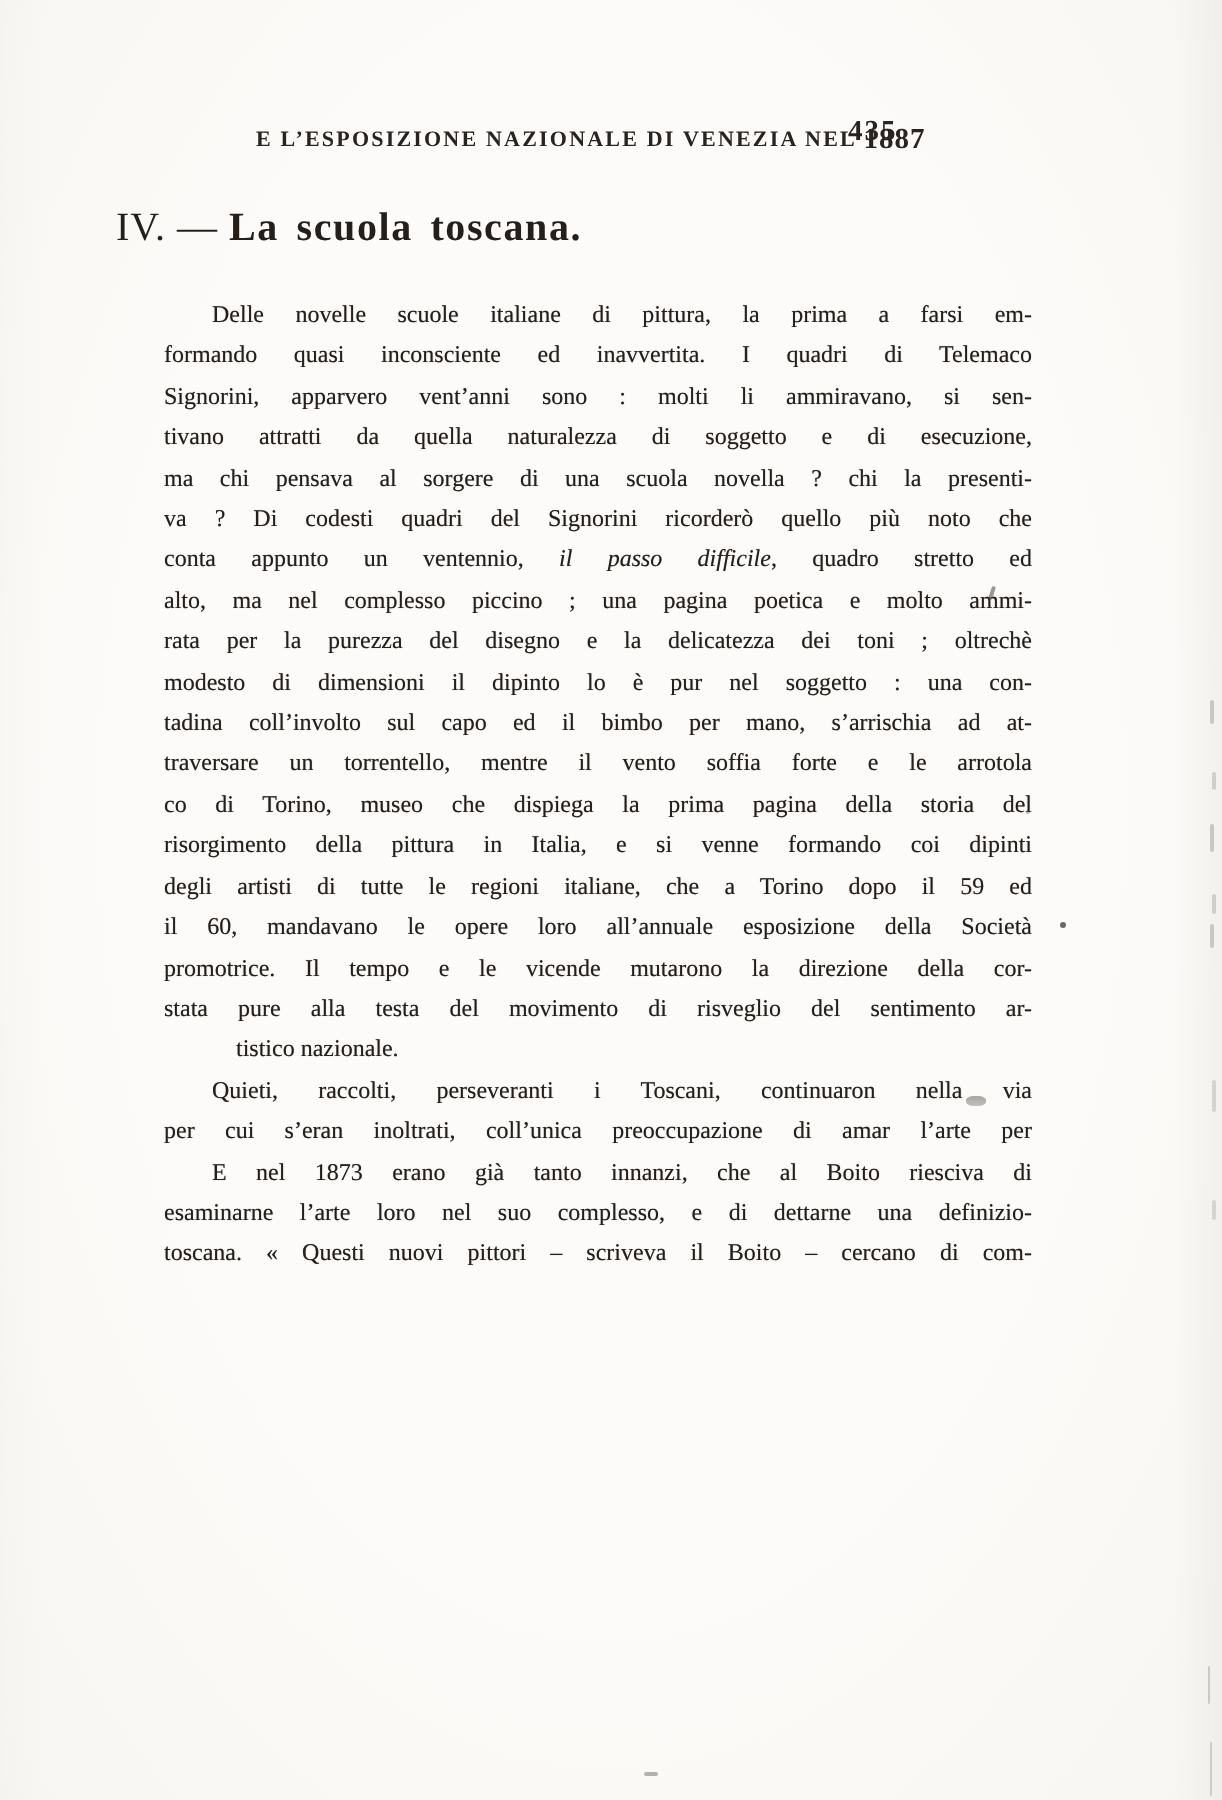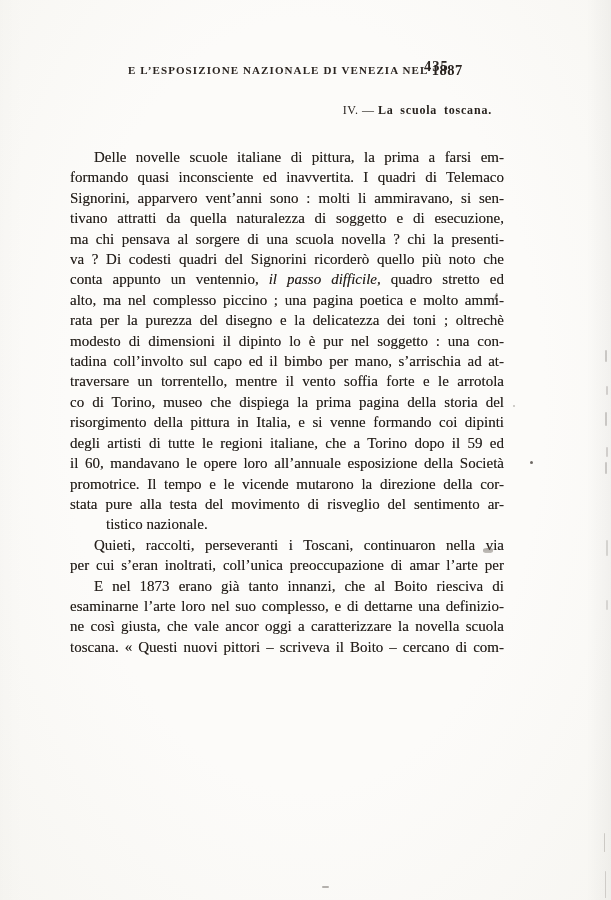--- a/index.html
+++ b/index.html
@@ -22,29 +22,29 @@
     color:#2a2420;white-space:nowrap;
   }
   .running-title .year{font-size:14.5px;letter-spacing:0.5px;vertical-align:-1px;margin-top:27px;}
   .page-number{
     position:absolute;left:424px;top:0;
     font-size:14.5px;font-weight:bold;color:#2a2420;letter-spacing:1px;
   }
   
   .section-heading{
     position:absolute;top:103px;left:78px;width:434px;
-    text-align:right;transform:translateX(-20px);
-    font-size:12px;white-space:nowrap;
+    text-align:left;transform:translateX(-20px);
+    font-size:20px;white-space:nowrap;
   }
   .section-number{font-weight:normal;letter-spacing:0.5px;}
   .section-title{font-weight:bold;letter-spacing:0.8px;word-spacing:3px;}
   
   .body-text{
-    position:absolute;top:147px;left:70px;width:434px;
-    font-size:15px;line-height:20.4px;
+    position:absolute;top:147px;left:82px;width:434px;
+    font-size:12px;line-height:20.4px;
     text-shadow:0 0 0.4px rgba(40,33,27,0.55);
   }
   .line{text-align:justify;text-align-last:justify;white-space:normal;}
   .line.indent{text-indent:24px;}
   .line.para-end{text-align-last:left;margin-left:36px;}
   .em{font-style:italic;}
   
   .speck{position:absolute;background:#4a443e;border-radius:50%;}
   .sp-a{left:495px;top:293px;width:2px;height:7px;opacity:.55;transform:rotate(18deg);border-radius:2px;}
   .sp-b{left:513px;top:405px;width:2px;height:2px;opacity:.35;}
@@ -96,21 +96,20 @@
       <div class="line">risorgimento della pittura in Italia, e si venne formando coi dipinti</div>
       <div class="line">degli artisti di tutte le regioni italiane, che a Torino dopo il 59 ed</div>
       <div class="line">il 60, mandavano le opere loro all’annuale esposizione della Società</div>
       <div class="line">promotrice. Il tempo e le vicende mutarono la direzione della cor-</div>
       <div class="line">stata pure alla testa del movimento di risveglio del sentimento ar-</div>
       <div class="line para-end">tistico nazionale.</div>
       <div class="line indent">Quieti, raccolti, perseveranti i Toscani, continuaron nella via</div>
       <div class="line">per cui s’eran inoltrati, coll’unica preoccupazione di amar l’arte per</div>
       <div class="line indent">E nel 1873 erano già tanto innanzi, che al Boito riesciva di</div>
       <div class="line">esaminarne l’arte loro nel suo complesso, e di dettarne una definizio-</div>
-      <div class="line">ne così giusta, che vale ancor oggi a caratterizzare la novella scuola</div>
       <div class="line">toscana. « Questi nuovi pittori – scriveva il Boito – cercano di com-</div>
     </div>
 
   <div class="speck sp-a"></div>
   <div class="speck sp-b"></div>
   <div class="speck sp-c"></div>
   <div class="speck sp-d"></div>
   <div class="speck sp-e"></div>
   <div class="edge ed-1"></div>
   <div class="edge ed-2"></div>

